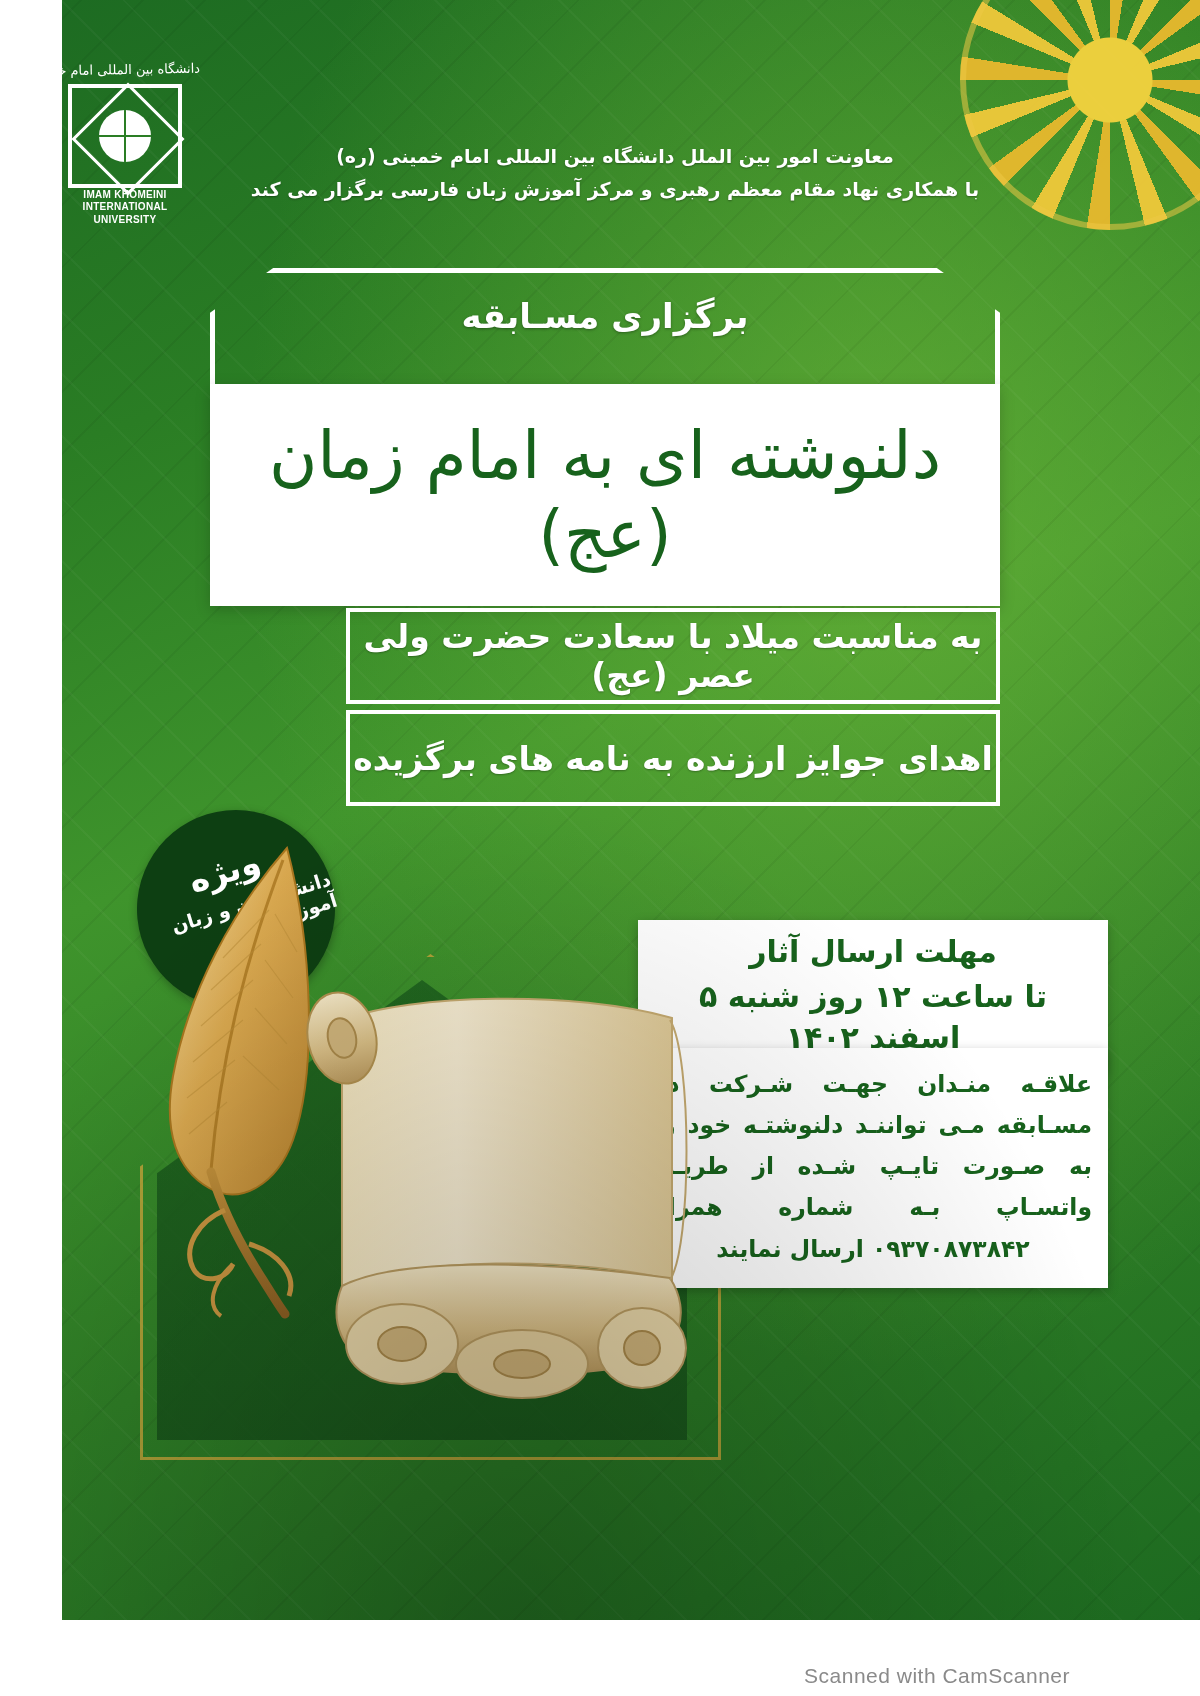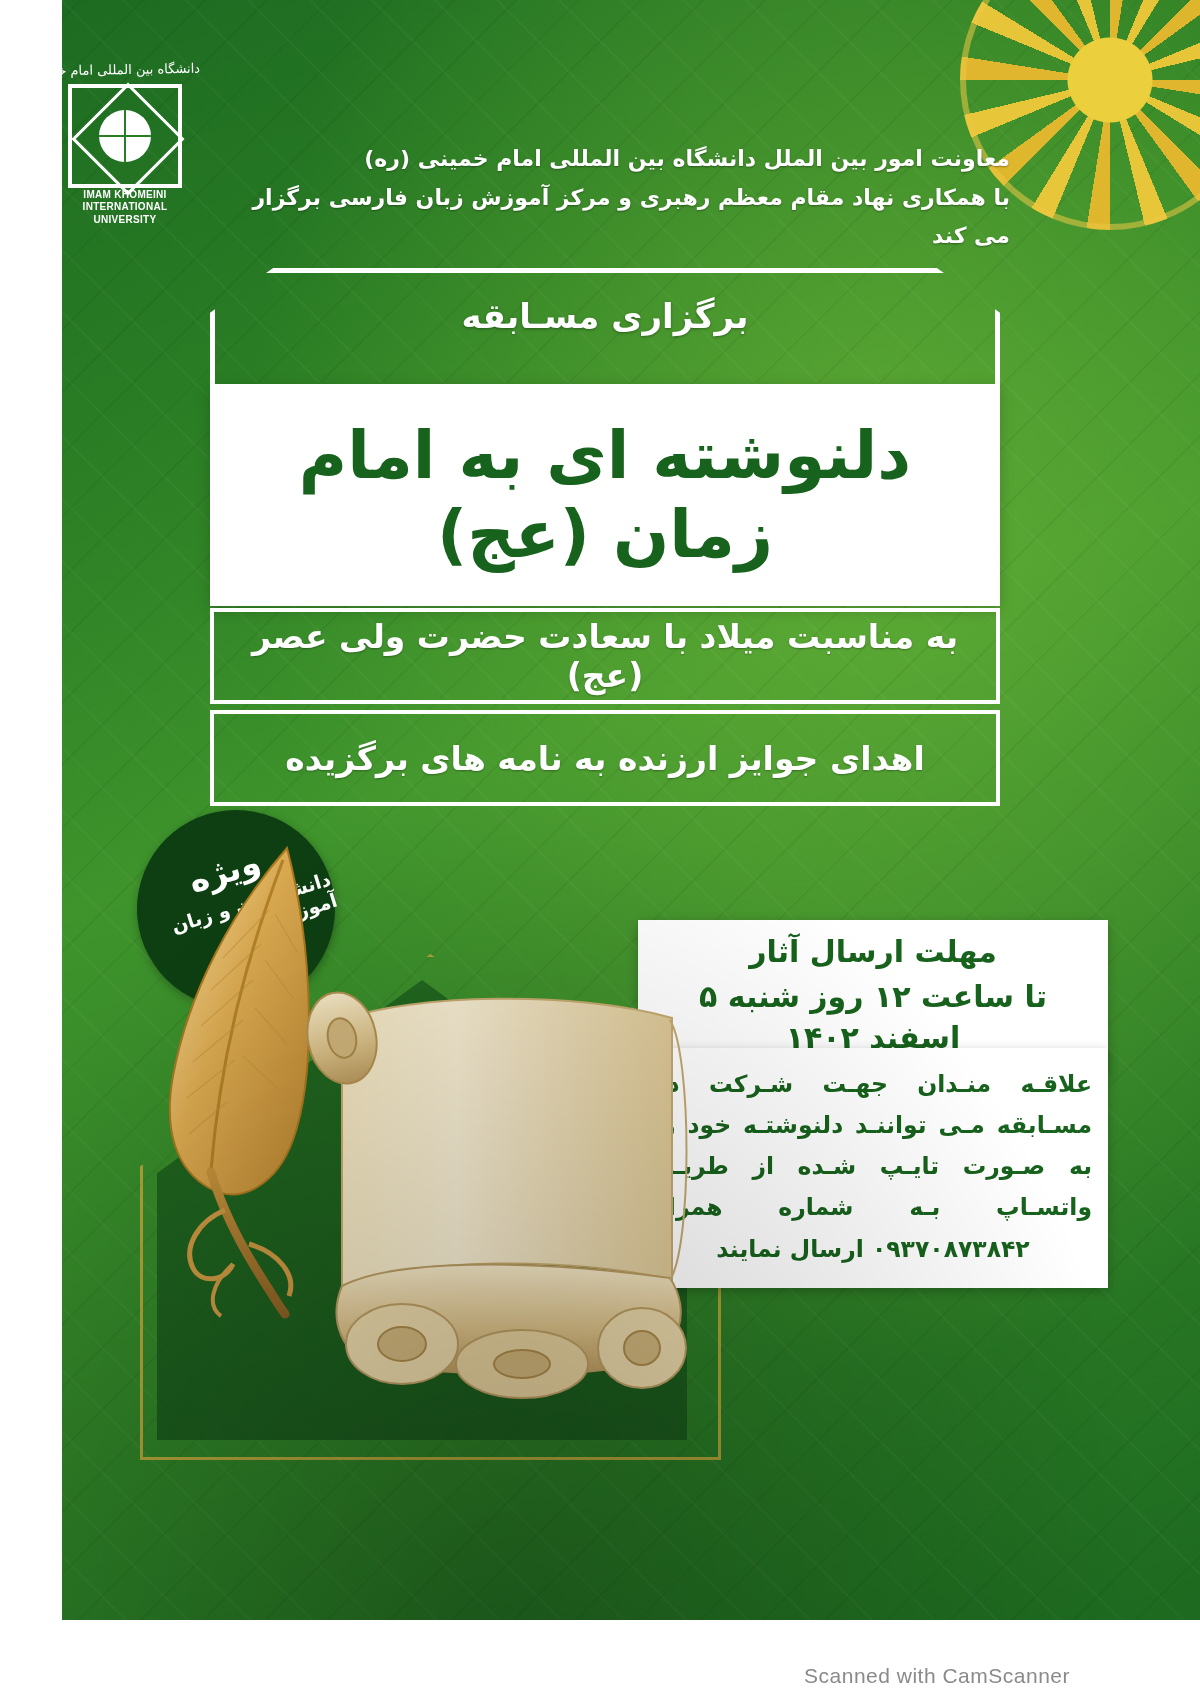--- a/index.html
+++ b/index.html
@@ -184,22 +184,23 @@
     margin-top: 1px;
     letter-spacing: .3px;
   }
   
   .header-text {
     position: absolute;
     right: 190px;
     top: 140px;
     width: 790px;
     color: #ffffff;
-    font-weight: bold;
-    font-size: 22px;
+    text-align: center;
+    font-weight: bold;
+    font-size: 19px;
     line-height: 1.75;
     text-shadow: 0 1px 2px rgba(0,0,0,0.35);
     margin-left: 24px;
   }
   
   .plaque {
     position: absolute;
     right: 200px;
     top: 268px;
     width: 790px;
@@ -236,31 +237,31 @@
     width: 790px;
     height: 222px;
     background: #ffffff;
     display: flex;
     align-items: center;
     justify-content: center;
     box-shadow: 0 4px 14px rgba(0,0,0,0.2);
   }
   .plaque-main .title {
     color: #17621c;
-    font-weight: bold;
+    font-weight: normal;
     font-size: 66px;
     letter-spacing: -1px;
     line-height: 1.2;
     padding: 0 20px;
     text-align: center;
   }
   .plaque-row {
     position: absolute;
     right: 0;
-    width: 790px;
+    width: 654px;
     border: 4px solid #ffffff;
     box-sizing: border-box;
     color: #ffffff;
     font-weight: bold;
     font-size: 33px;
     text-align: center;
     display: flex;
     align-items: center;
     justify-content: center;
     text-shadow: 0 1px 2px rgba(0,0,0,0.3);

